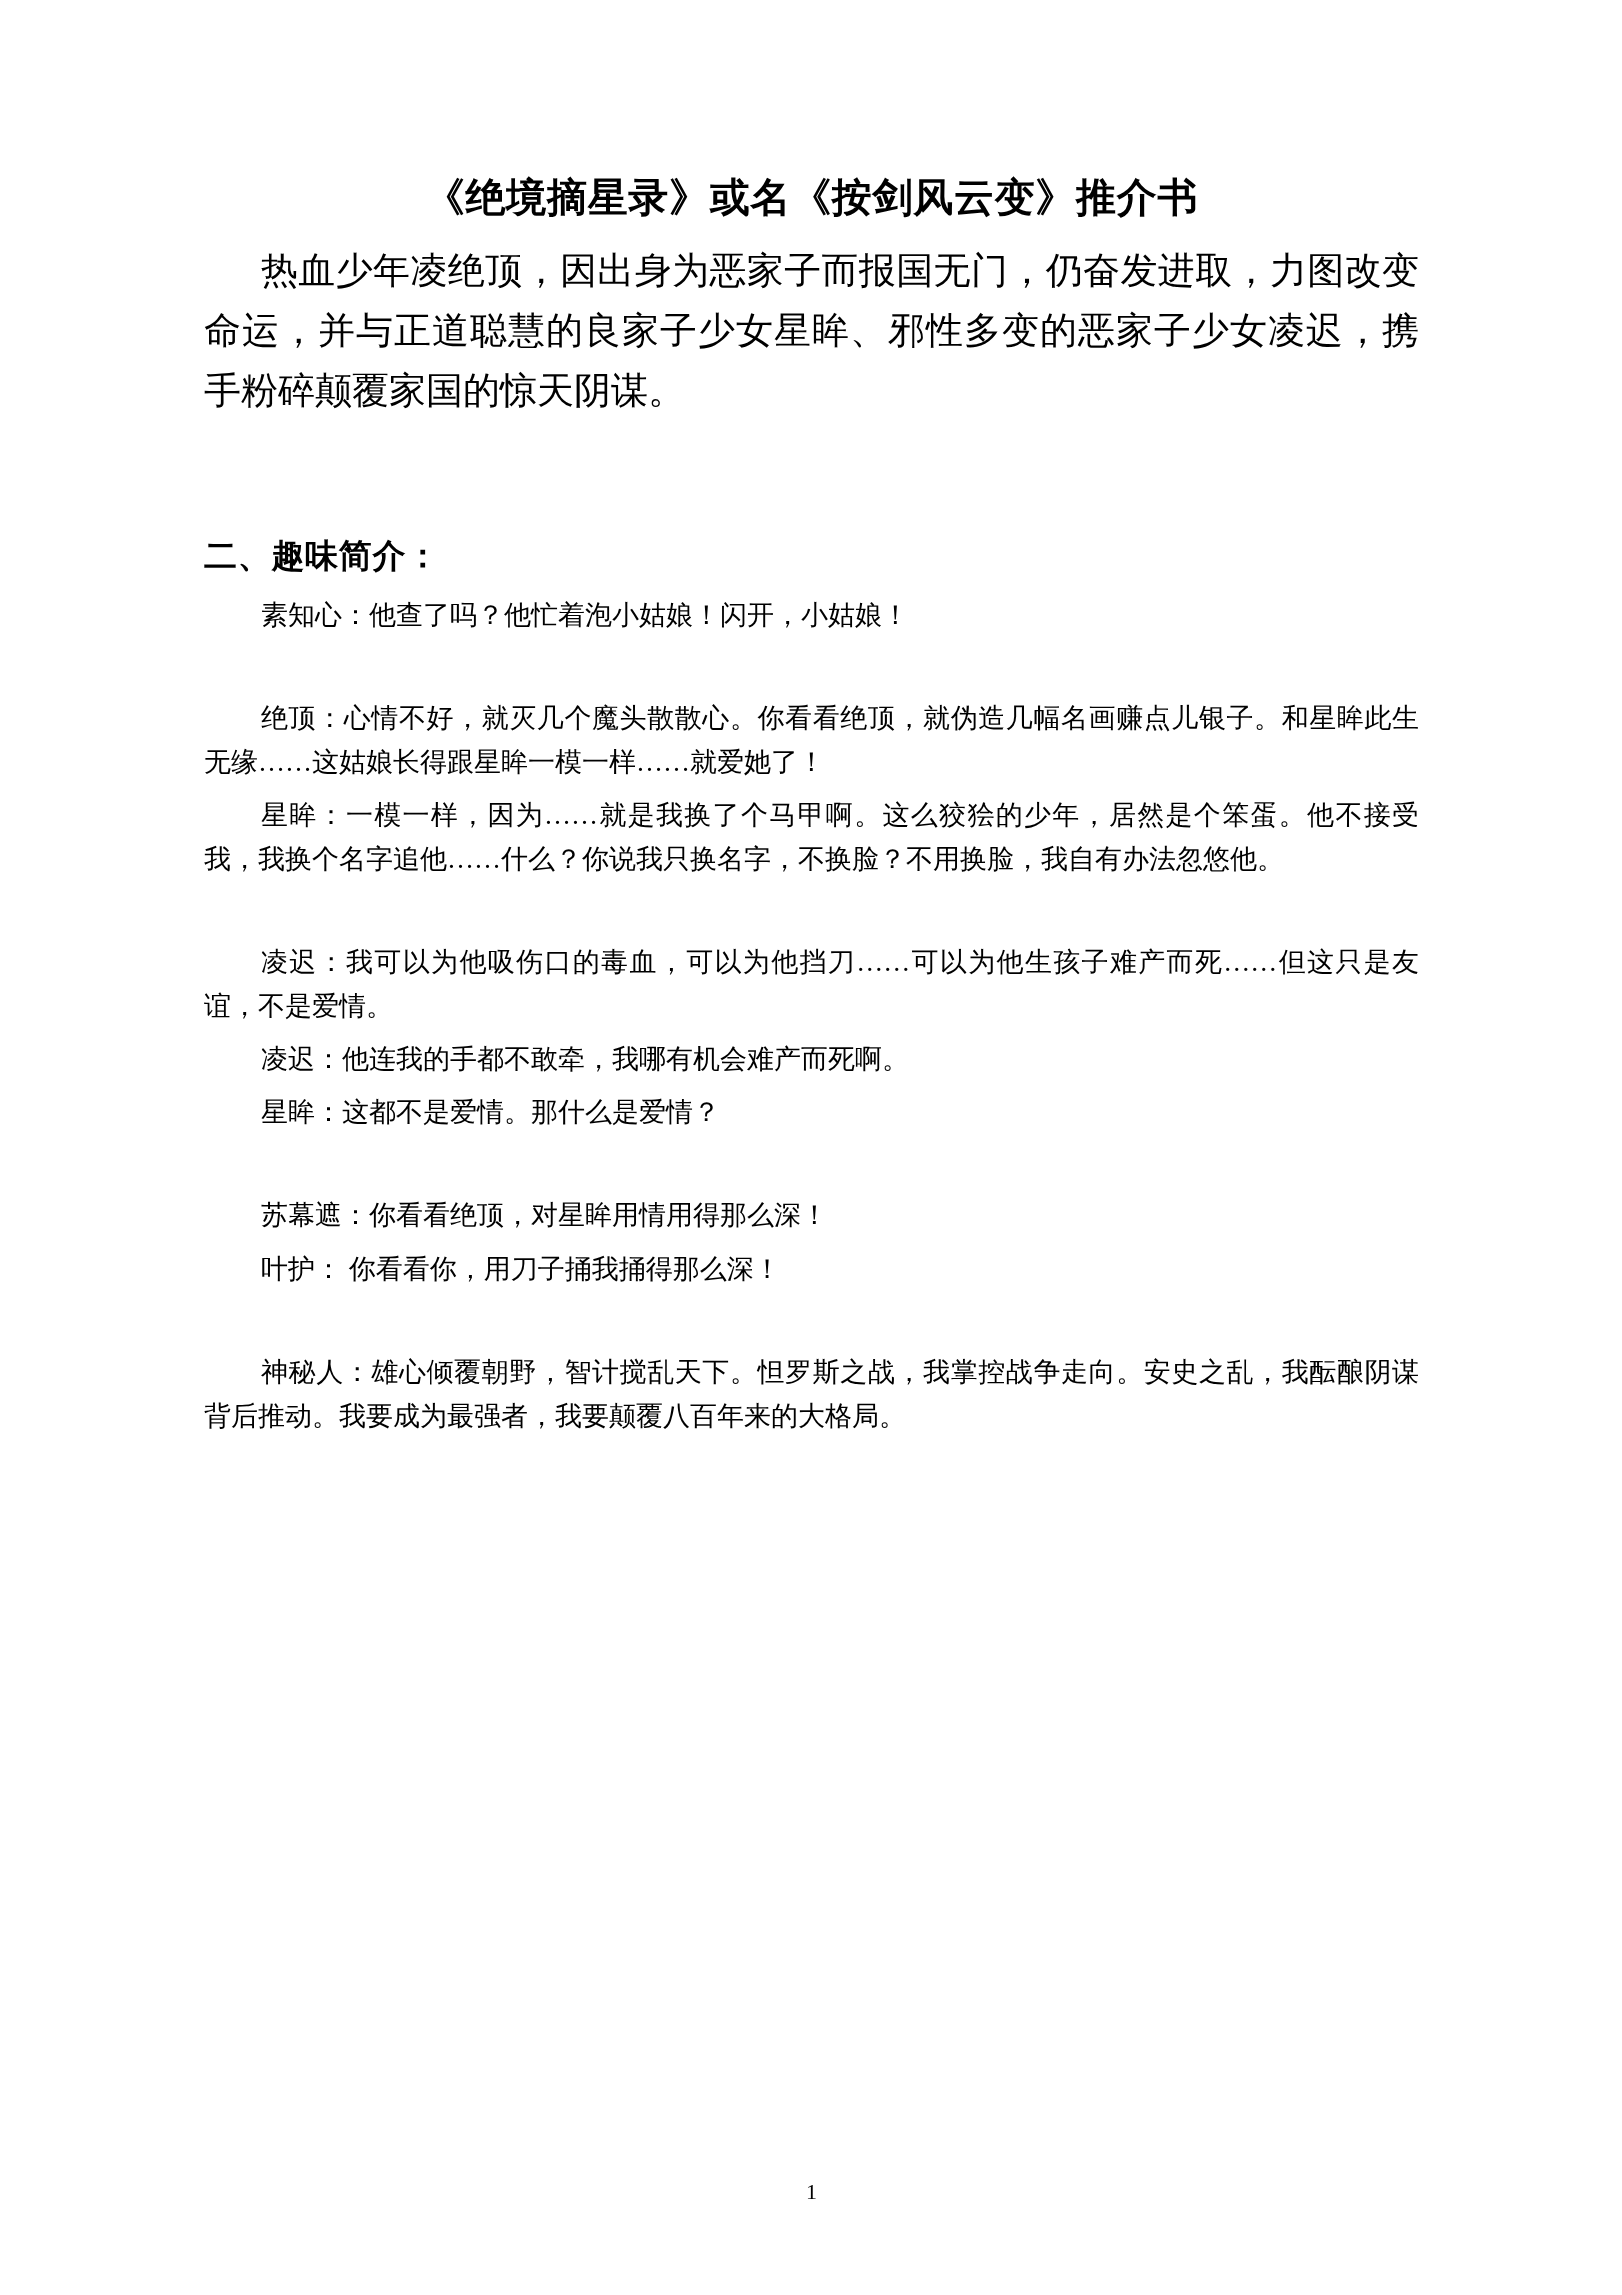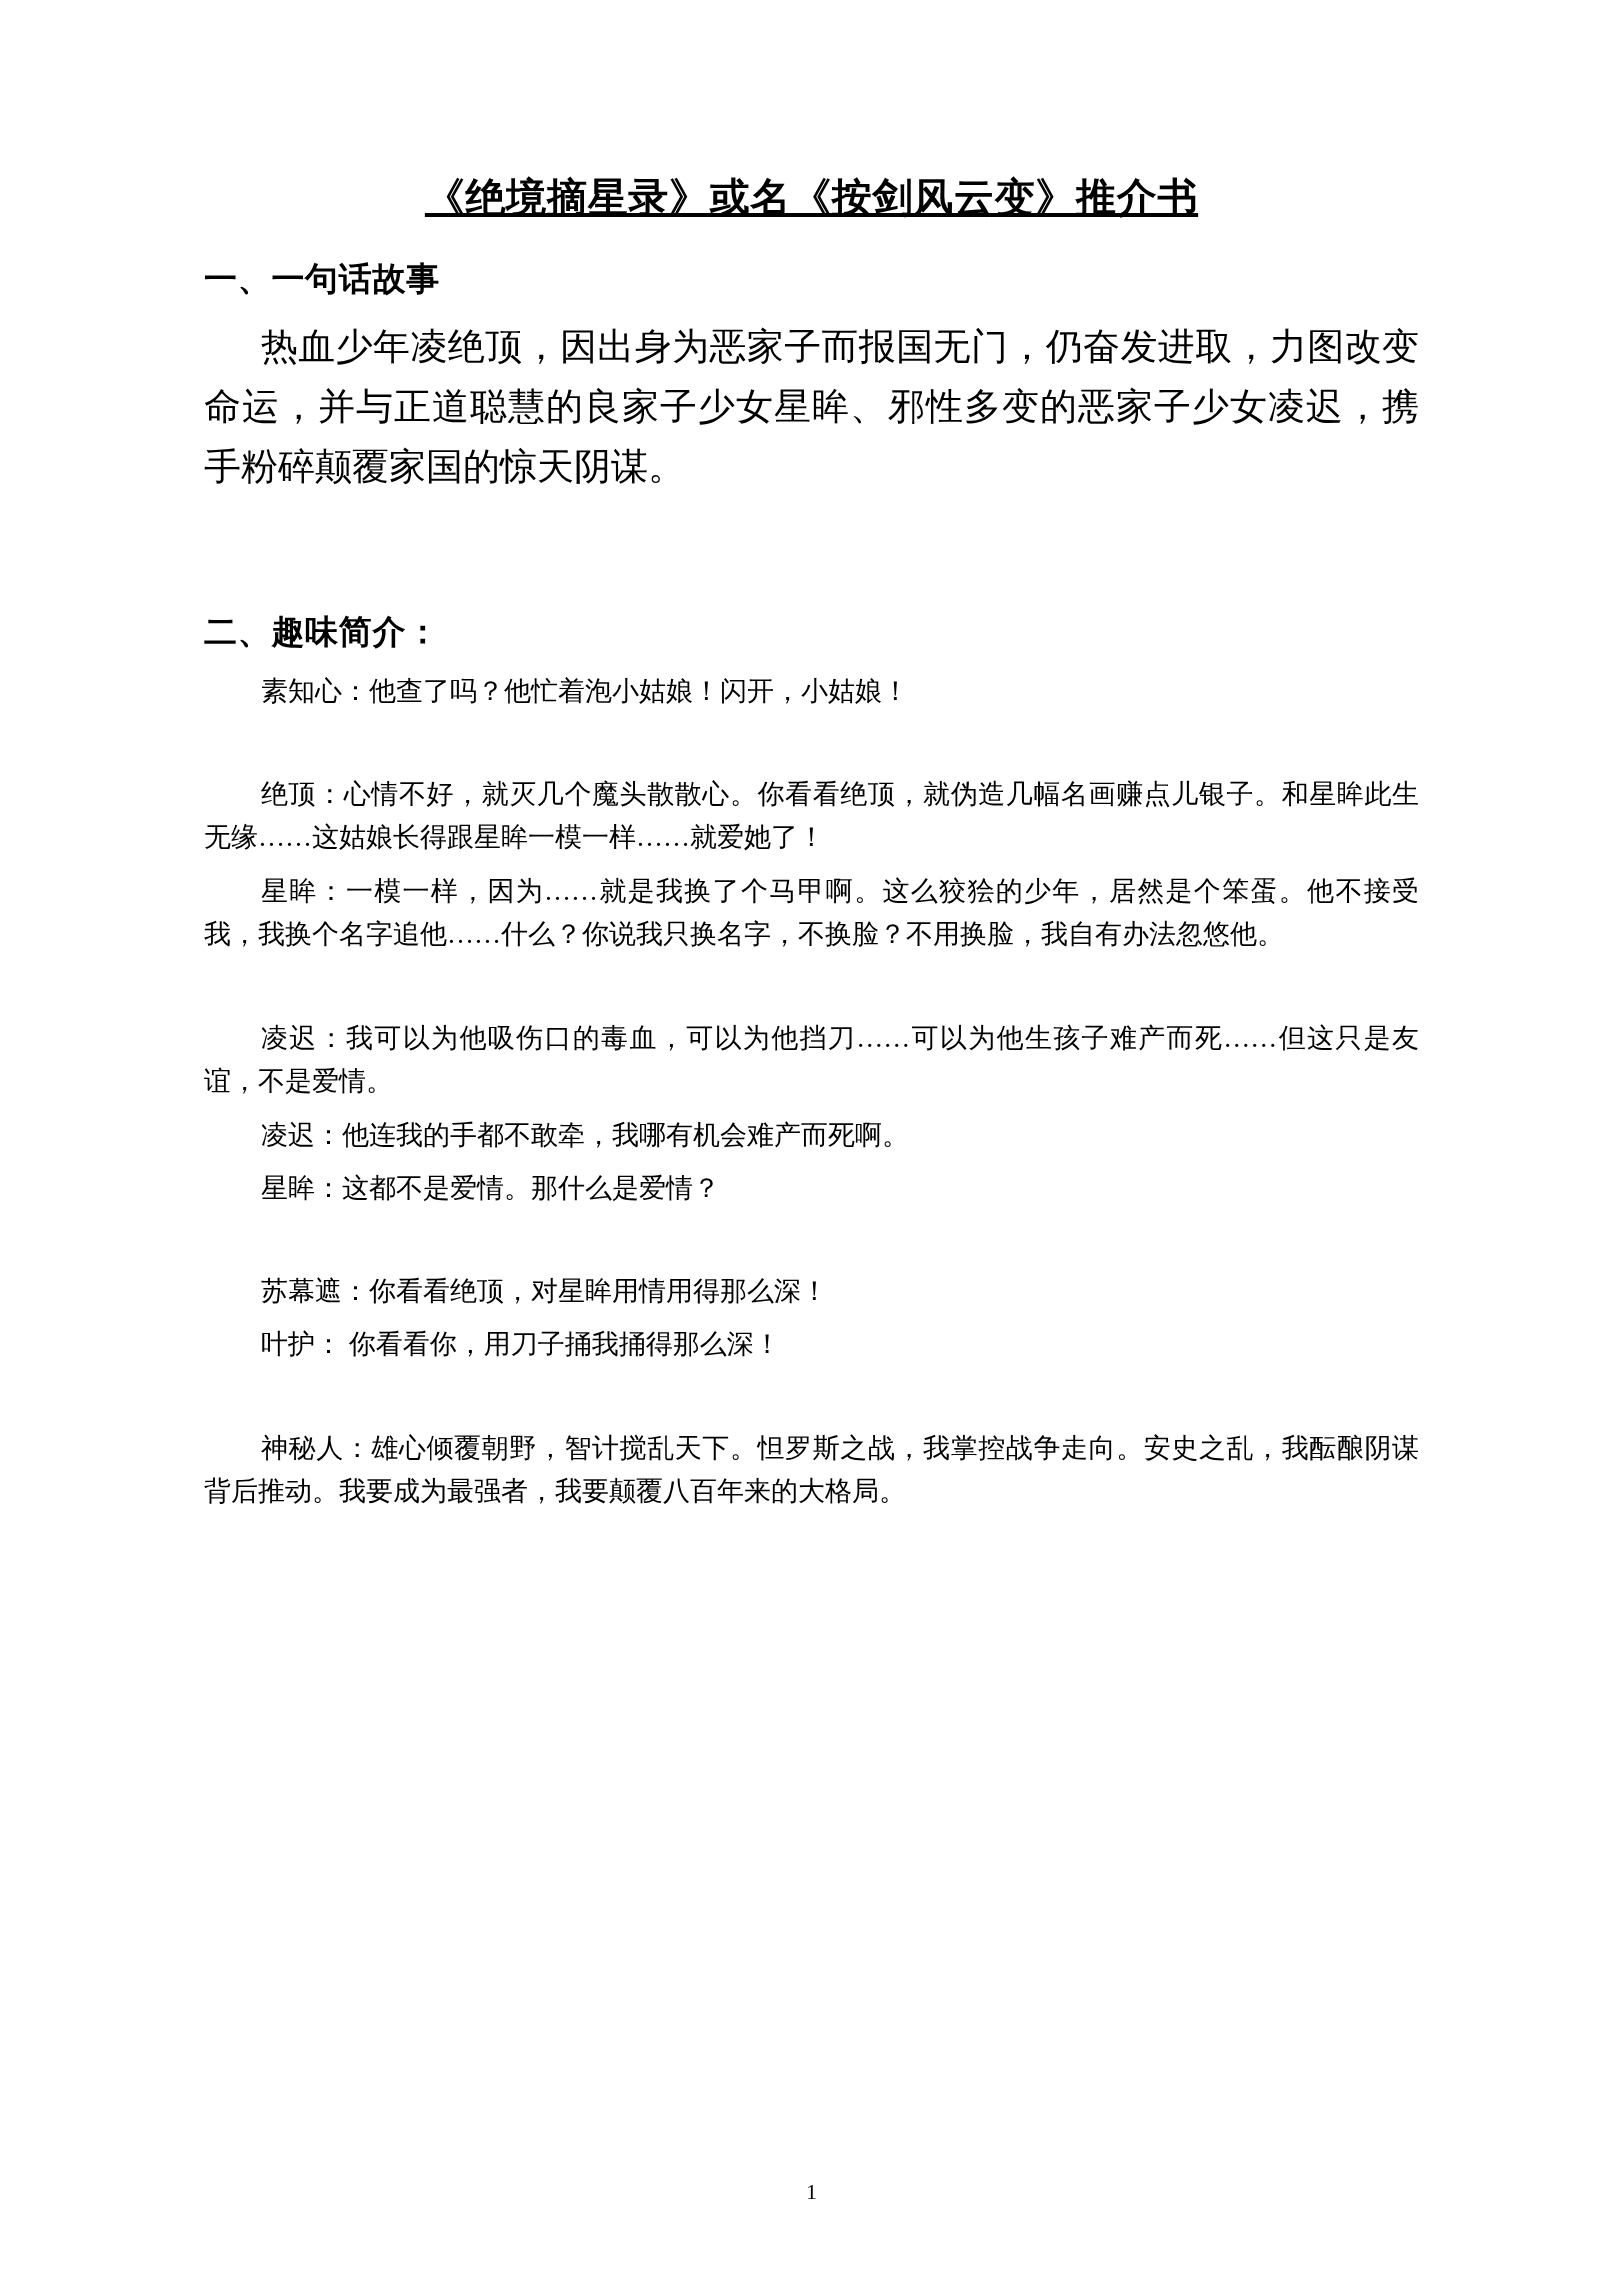--- a/index.html
+++ b/index.html
@@ -22,21 +22,20 @@
     padding: 170px 204px 82px 204px;
     position: relative;
   }
   .doc-title {
     text-align: center;
     font-size: 40px;
     font-weight: bold;
     letter-spacing: 0.7px;
     margin: 0 0 15px 0;
     line-height: 1.4;
-    text-decoration: underline;
   }
   .section-heading {
     font-size: 33px;
     font-weight: bold;
     margin: 33px 0 12.3px 0;
     line-height: 1.5;
     letter-spacing: 0.7px;
   }
   .section-heading.first {
     margin-top: 29px;
@@ -73,21 +72,20 @@
     color: #000;
   }
 </style>
 </head>
 <body>
 
 <div class="page">
 
   <h1 class="doc-title">《绝境摘星录》或名《按剑风云变》推介书</h1>
 
-  <h2 class="section-heading first">一、一句话故事</h2>
 
   <p class="body-para">热血少年凌绝顶，因出身为恶家子而报国无门，仍奋发进取，力图改变命运，并与正道聪慧的良家子少女星眸、邪性多变的恶家子少女凌迟，携手粉碎颠覆家国的惊天阴谋。</p>
 
   <div class="gap-lg"></div>
 
   <h2 class="section-heading">二、趣味简介：</h2>
 
   <p class="dialog-line">素知心：他查了吗？他忙着泡小姑娘！闪开，小姑娘！</p>
 
   <div class="gap-md"></div>

